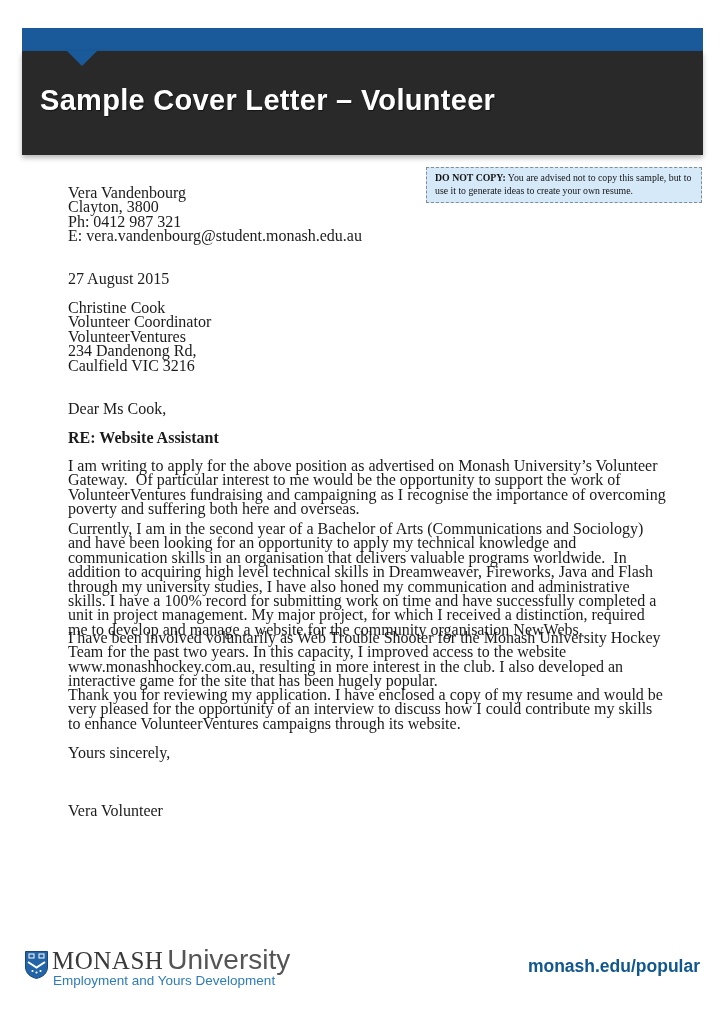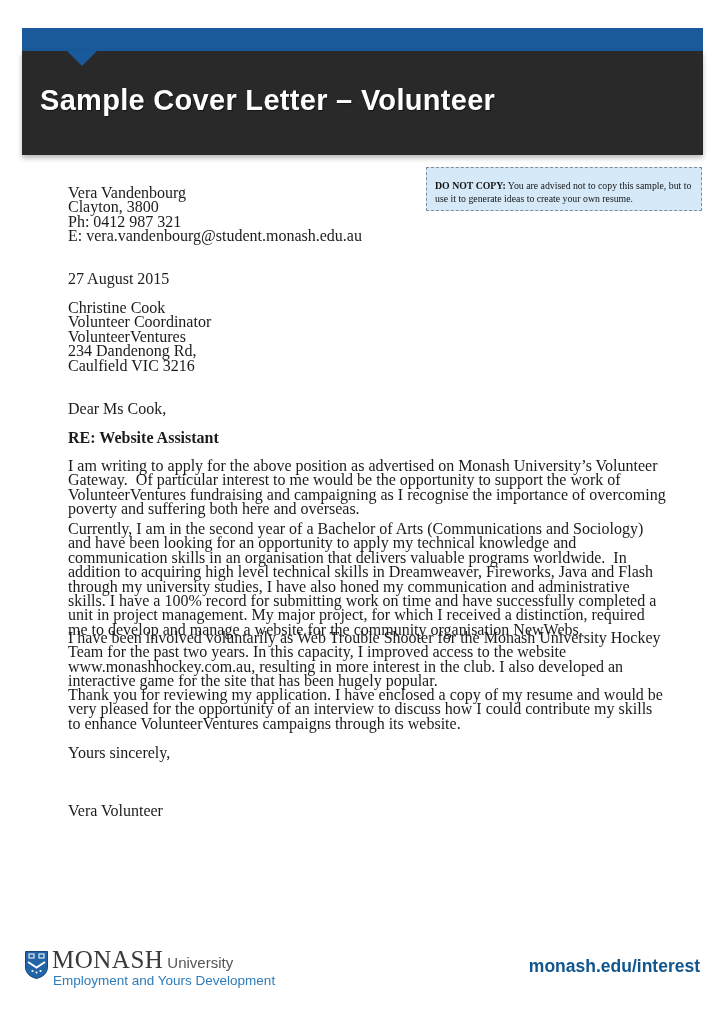--- a/index.html
+++ b/index.html
@@ -13,21 +13,21 @@
           box-shadow:0 3px 5px rgba(0,0,0,0.28);}
   .notch{left:67px;top:51px;width:0;height:0;
          border-left:15px solid transparent;border-right:15px solid transparent;
          border-top:15px solid #1a5a9a;}
   .banner-title{left:40px;top:83px;color:#ffffff;font-family:"Liberation Sans",sans-serif;
                 font-weight:bold;font-size:29px;line-height:34px;letter-spacing:0.3px;
                 text-shadow:1px 1px 1px rgba(0,0,0,0.5);}
 
   
   .notice{left:426px;top:167px;width:276px;box-sizing:border-box;background:#d5e9f8;
-          border:1.5px dashed #7d8da0;padding:12px 8px 5px 8px;
+          border:1.5px dashed #7d8da0;padding:4px 8px 5px 8px;
           font-size:9.8px;line-height:12.6px;color:#141414;}
   .notice b{font-weight:bold;}
 
   
   .letter{left:68px;width:600px;font-size:16px;line-height:14.4px;color:#1b1b1b;}
   .para{white-space:pre-wrap;}
   .bold{font-weight:bold;}
   .sender{top:186px;}
   .date{top:272px;}
   .recipient{top:301px;}
@@ -38,21 +38,21 @@
   .p3{top:631px;}
   .p4{top:688px;}
   .closing{top:746px;}
   .signature{top:804px;}
 
   
   .shield{left:25px;top:951px;}
   .wordmark{left:52px;top:946px;white-space:nowrap;}
   .wm-monash{font-family:"Liberation Serif",serif;font-size:25px;line-height:27px;
              color:#3a3a3a;letter-spacing:0.5px;text-align:right;}
-  .wm-university{font-family:"Liberation Sans",sans-serif;font-size:15px;line-height:27px;
+  .wm-university{font-family:"Liberation Sans",sans-serif;font-size:28px;line-height:27px;
                  color:#555555;margin-left:4px;font-weight:normal;}
   .footer-subtitle{left:53px;top:973px;font-family:"Liberation Sans",sans-serif;
                    font-size:13.5px;color:#2e7cba;white-space:nowrap;}
   .careers-link{right:25px;top:956px;font-family:"Liberation Sans",sans-serif;
                 font-weight:bold;font-size:17.5px;color:#10568f;text-decoration:none;}
 </style>
 </head>
 <body>
 
 <div class="abs top-blue-bar"></div>
@@ -101,13 +101,13 @@
     <path d="M3 11 L11.5 16.5 L20 11" fill="none" stroke="#ffffff" stroke-width="2"></path>
     <circle cx="7.5" cy="20" r="1.1" fill="#ffffff"></circle>
     <circle cx="11.5" cy="21.5" r="1.1" fill="#ffffff"></circle>
     <circle cx="15.5" cy="20" r="1.1" fill="#ffffff"></circle>
   </svg>
 </div>
 <div class="abs wordmark">
   <span class="wm-monash">MONASH</span><span class="wm-university">University</span>
 </div>
 <div class="abs footer-subtitle">Employment and Yours Development</div>
-<a class="abs careers-link" href="#">monash.edu/interest</a>
+<a class="abs careers-link" href="#">monash.edu/popular</a>
 
 </body></html>

